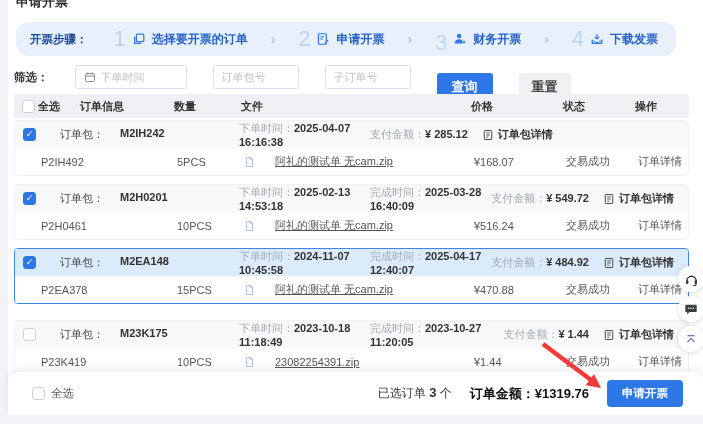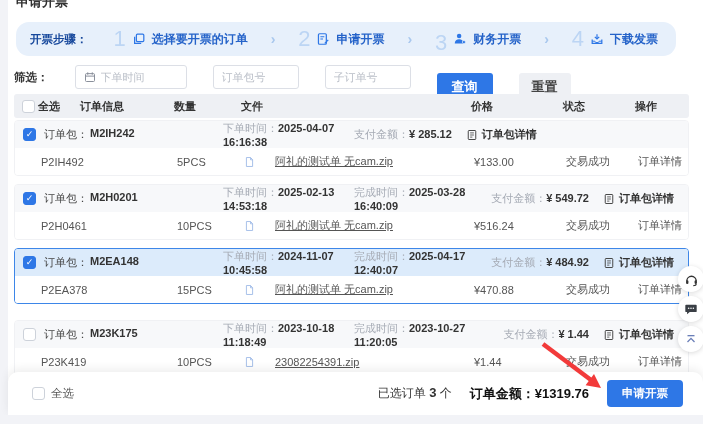--- a/index.html
+++ b/index.html
@@ -35,21 +35,21 @@
   .thead { position:absolute; top:94px; left:14px; width:675px; height:24px; background:#eef0f4; border-radius:3px;
            display:grid; grid-template-columns:24px 42px 94px 67px 230px 92px 72px 1fr; align-items:center;
            font-size:11px; font-weight:bold; color:#333; }
   .thead .cbx { margin-left:8px; }
 
   .groups { position:absolute; top:120px; left:14px; width:675px; }
   .group { border:1px solid #f0f1f4; border-radius:4px; margin-bottom:8px; overflow:hidden; background:#fff; }
   .group.selected { border:1px solid #3d86e8; margin-bottom:16px; }
   .group-header { height:27px; background:#f7f8fa; display:flex; align-items:center; padding:0 14px 0 8px; font-size:11px; }
   .group.selected .group-header { background:#dcebfb; }
-  .seg-pkg { width:131px; margin-left:8px; display:flex; gap:2px; }
+  .seg-pkg { width:131px; margin-left:24px; display:flex; gap:16px; }
   .seg-time { width:131px;margin-left:48px; } .seg-finish { flex:1; }
   .lbl-gray { color:#a6abb5; }
   .lbl-dark { color:#444; }
   b.val { color:#333; font-weight:bold; }
   .seg-pay { margin-right:14px; }
   .pkg-detail { display:flex; align-items:center; gap:4px; font-size:11px; color:#333; font-weight:bold; cursor:pointer; }
 
   .sub-row { height:27px; background:#fff; display:grid; grid-template-columns:26px 136px 67px 230px 92px 72px 1fr;
              align-items:center; font-size:11px; color:#555; }
   .file-cell { display:flex; align-items:center; gap:20px; color:#555;text-decoration:underline; }
@@ -202,21 +202,21 @@
       <span>5PCS</span>
       <span class="file-cell">
           <span style="display:inline-flex">
             <svg viewBox="0 0 16 16" width="11" height="12">
               <path d="M3.5 1.5h6l3 3v10h-9z" fill="none" stroke="#9db9e6" stroke-width="1.3"></path>
               <path d="M9.5 1.5V4.8h3" fill="none" stroke="#9db9e6" stroke-width="1.3"></path>
             </svg>
           </span>
           <span>阿礼的测试单 无cam.zip</span>
         </span>
-      <span>¥133.00</span>
+      <span>¥168.07</span>
       <span>交易成功</span>
       <span class="link">订单详情</span>
     </div>
   </div>
 
   <div class="group">
     <div class="group-header">
       <span class="cbx checked"></span>
       <span class="seg-pkg">
           <span class="lbl-dark">订单包：</span>

